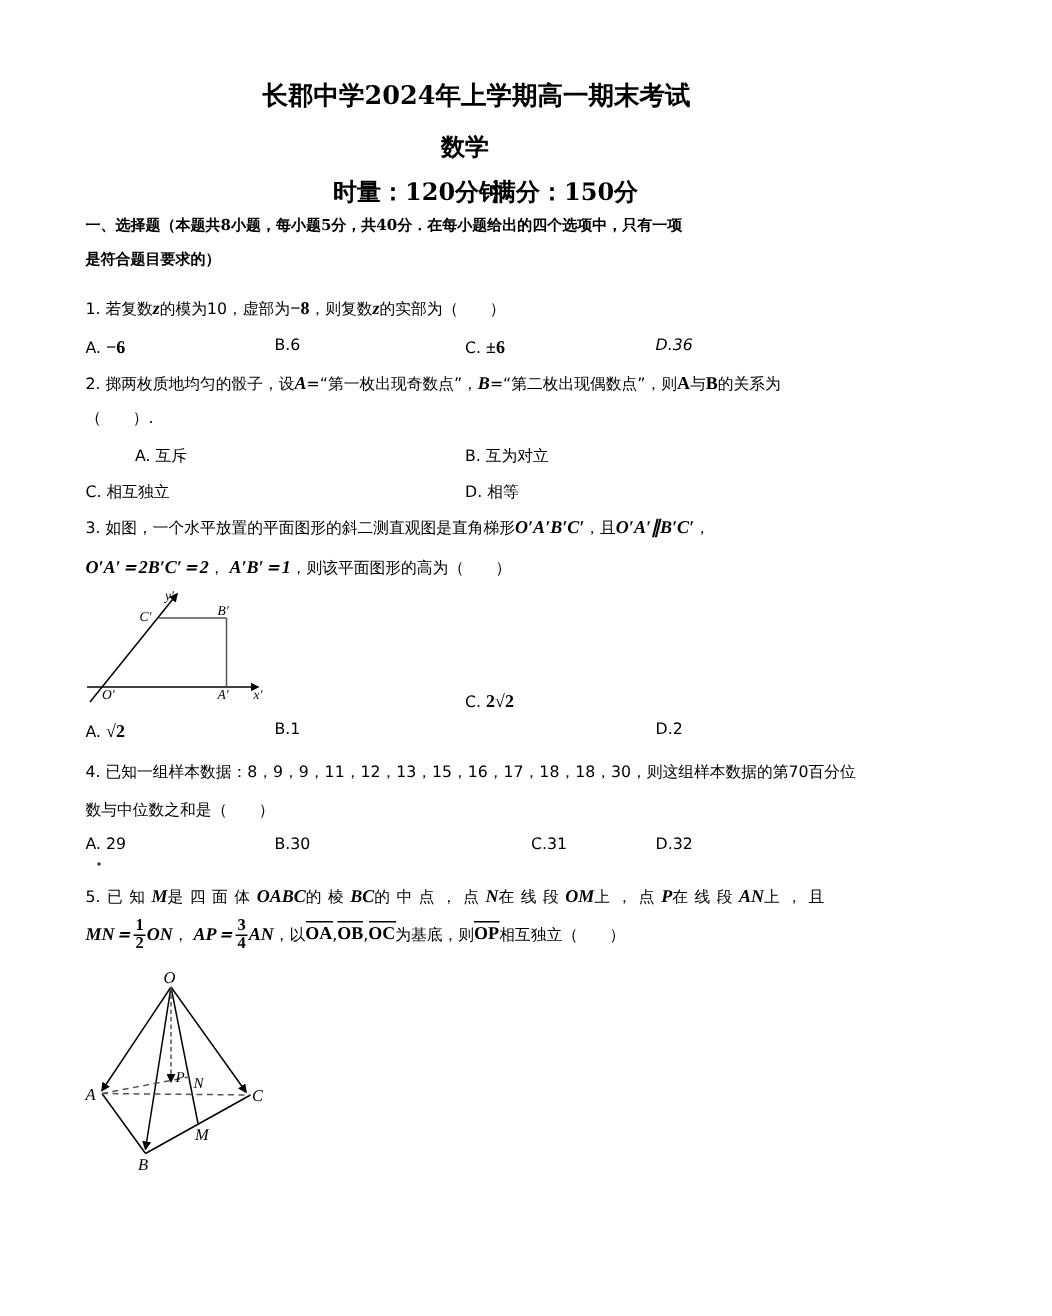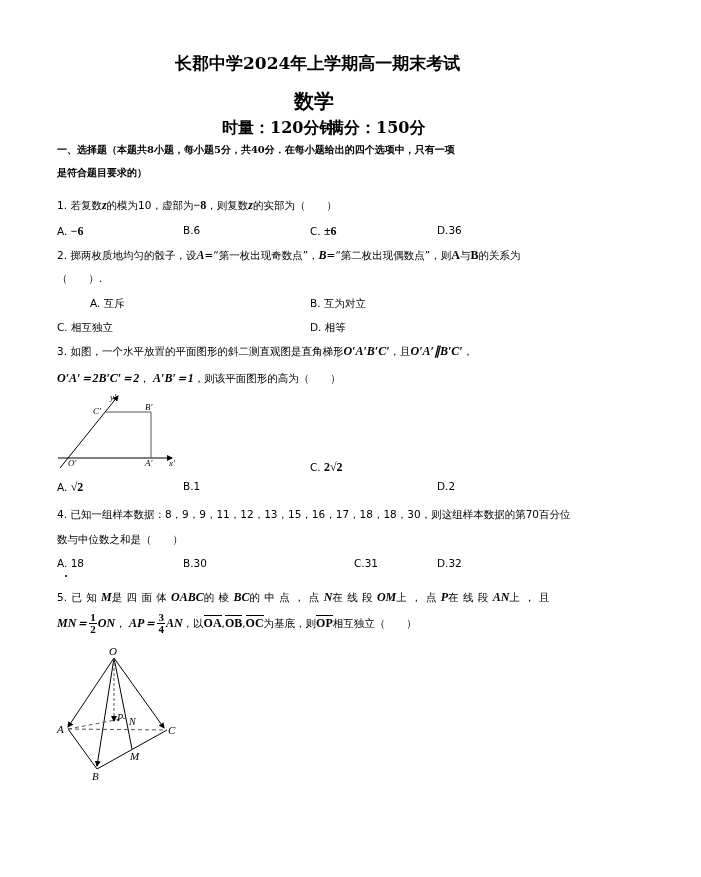--- a/index.html
+++ b/index.html
@@ -1,20 +1,20 @@
 <!DOCTYPE html>
 <html><head>
 <meta charset="utf-8">
 <style>
   html, body { margin: 0; padding: 0; background: #ffffff; }
   body { width: 701px; height: 877px; position: relative; overflow: hidden;
          font-family: "DejaVu Serif", "Liberation Serif", serif; color: #000; }
   .abs { position: absolute; white-space: nowrap; }
   .title { font-family: "DejaVu Serif", serif; font-weight: bold; font-size: 17px; }
-  .subtitle { font-weight: bold; font-size: 20px; }
+  .subtitle { font-weight: bold; font-size: 16px; }
   .meta { font-weight: bold; font-size: 16px; }
   .section { font-weight: bold; font-size: 10px; }
   .q { font-size: 10.5px; font-family: "DejaVu Sans", sans-serif; }
   .opt { font-size: 10.5px; font-family: "DejaVu Sans", sans-serif; }
   .m { font-family: "Liberation Serif", serif; font-weight: bold; font-style: italic; font-size: 12px; }
   .mb { font-family: "Liberation Serif", serif; font-weight: bold; font-size: 12px; }
   .frac { display: inline-flex; flex-direction: column; align-items: center; vertical-align: middle;
           font-family: "Liberation Serif", serif; font-weight: bold; font-size: 11px; line-height: 11px; margin: 0 1px; }
   .frac .num { border-bottom: 1px solid #000; padding: 0 1px; }
   .vec { position: relative; display: inline-block; }
@@ -32,21 +32,21 @@
 <div class="abs section" style="left:57px; top:143px;">一、选择题（本题共8小题，每小题5分，共40分．在每小题给出的四个选项中，只有一项</div>
 <div class="abs section" style="left:57px; top:166px;">是符合题目要求的）</div>
 
 <div class="abs q" style="left:57px; top:198px;">
   <span>1.</span>
   <span>若复数</span><span class="m">z</span><span>的模为10，虚部为</span><span class="mb">−8</span><span>，则复数</span><span class="m">z</span><span>的实部为（　　）</span>
 </div>
 <div class="abs opt" style="left:57px; top:224px;"><span>A.</span> <span class="mb">−6</span></div>
 <div class="abs opt" style="left:183px; top:224px;"><span>B.</span><span>6</span></div>
 <div class="abs opt" style="left:310px; top:224px;"><span>C.</span> <span class="mb">±6</span></div>
-<div class="abs opt" style="left:437px; top:224px;"><span>D.</span><span>36</span></div>
+<div class="abs opt" style="left:437px; top:224px;font-style:italic;"><span>D.</span><span>36</span></div>
 
 <div class="abs q" style="left:57px; top:248px;">
   <span>2.</span>
   <span>掷两枚质地均匀的骰子，设</span><span class="m">A</span><span>=“第一枚出现奇数点”，</span><span class="m">B</span><span>=“第二枚出现偶数点”，则</span><span class="mb">A</span><span>与</span><span class="mb">B</span><span>的关系为</span>
 </div>
 <div class="abs q" style="left:57px; top:272px;">（　　）.</div>
 <div class="abs opt" style="left:42px; top:297px;margin-left:48px;"><span>A.</span> <span>互斥</span></div>
 <div class="abs opt" style="left:310px; top:297px;"><span>B.</span> <span>互为对立</span></div>
 <div class="abs opt" style="left:57px; top:321px;"><span>C.</span> <span>相互独立</span></div>
 <div class="abs opt" style="left:310px; top:321px;"><span>D.</span> <span>相等</span></div>
@@ -80,21 +80,21 @@
 <div class="abs opt" style="left:57px; top:480px;"><span>A.</span> <span class="mb">√2</span></div>
 <div class="abs opt" style="left:183px; top:480px;"><span>B.</span><span>1</span></div>
 <div class="abs opt" style="left:310px; top:460px;"><span>C.</span> <span class="mb">2√2</span></div>
 <div class="abs opt" style="left:437px; top:480px;"><span>D.</span><span>2</span></div>
 
 <div class="abs q" style="left:57px; top:508px;">
   <span>4.</span>
   <span>已知一组样本数据：</span><span>8，9，9，11，12，13，15，16，17，18，18，30</span><span>，则这组样本数据的第</span><span>70</span><span>百分位</span>
 </div>
 <div class="abs q" style="left:57px; top:533px;">数与中位数之和是（　　）</div>
-<div class="abs opt" style="left:57px; top:557px;"><span>A.</span> <span>18</span></div>
+<div class="abs opt" style="left:57px; top:557px;"><span>A.</span> <span>29</span></div>
 <div class="abs opt" style="left:183px; top:557px;"><span>B.</span><span>30</span></div>
 <div class="abs opt" style="left:310px; top:557px;margin-left:44px;"><span>C.</span><span>31</span></div>
 <div class="abs opt" style="left:437px; top:557px;"><span>D.</span><span>32</span></div>
 <div class="abs" style="left:65px; top:575px; width:2px; height:2px; background:#333;"></div>
 
 <div class="abs q" style="left:57px; top:590px; word-spacing:1px;">
   <span>5.</span>
   <span>已 知</span> <span class="m">M</span><span>是 四 面 体</span> <span class="m">OABC</span><span>的 棱</span> <span class="m">BC</span><span>的 中 点 ， 点</span> <span class="m">N</span><span>在 线 段</span> <span class="m">OM</span><span>上 ， 点</span> <span class="m">P</span><span>在 线 段</span> <span class="m">AN</span><span>上 ， 且</span>
 </div>
 <div class="abs q" style="left:57px; top:612px;">

